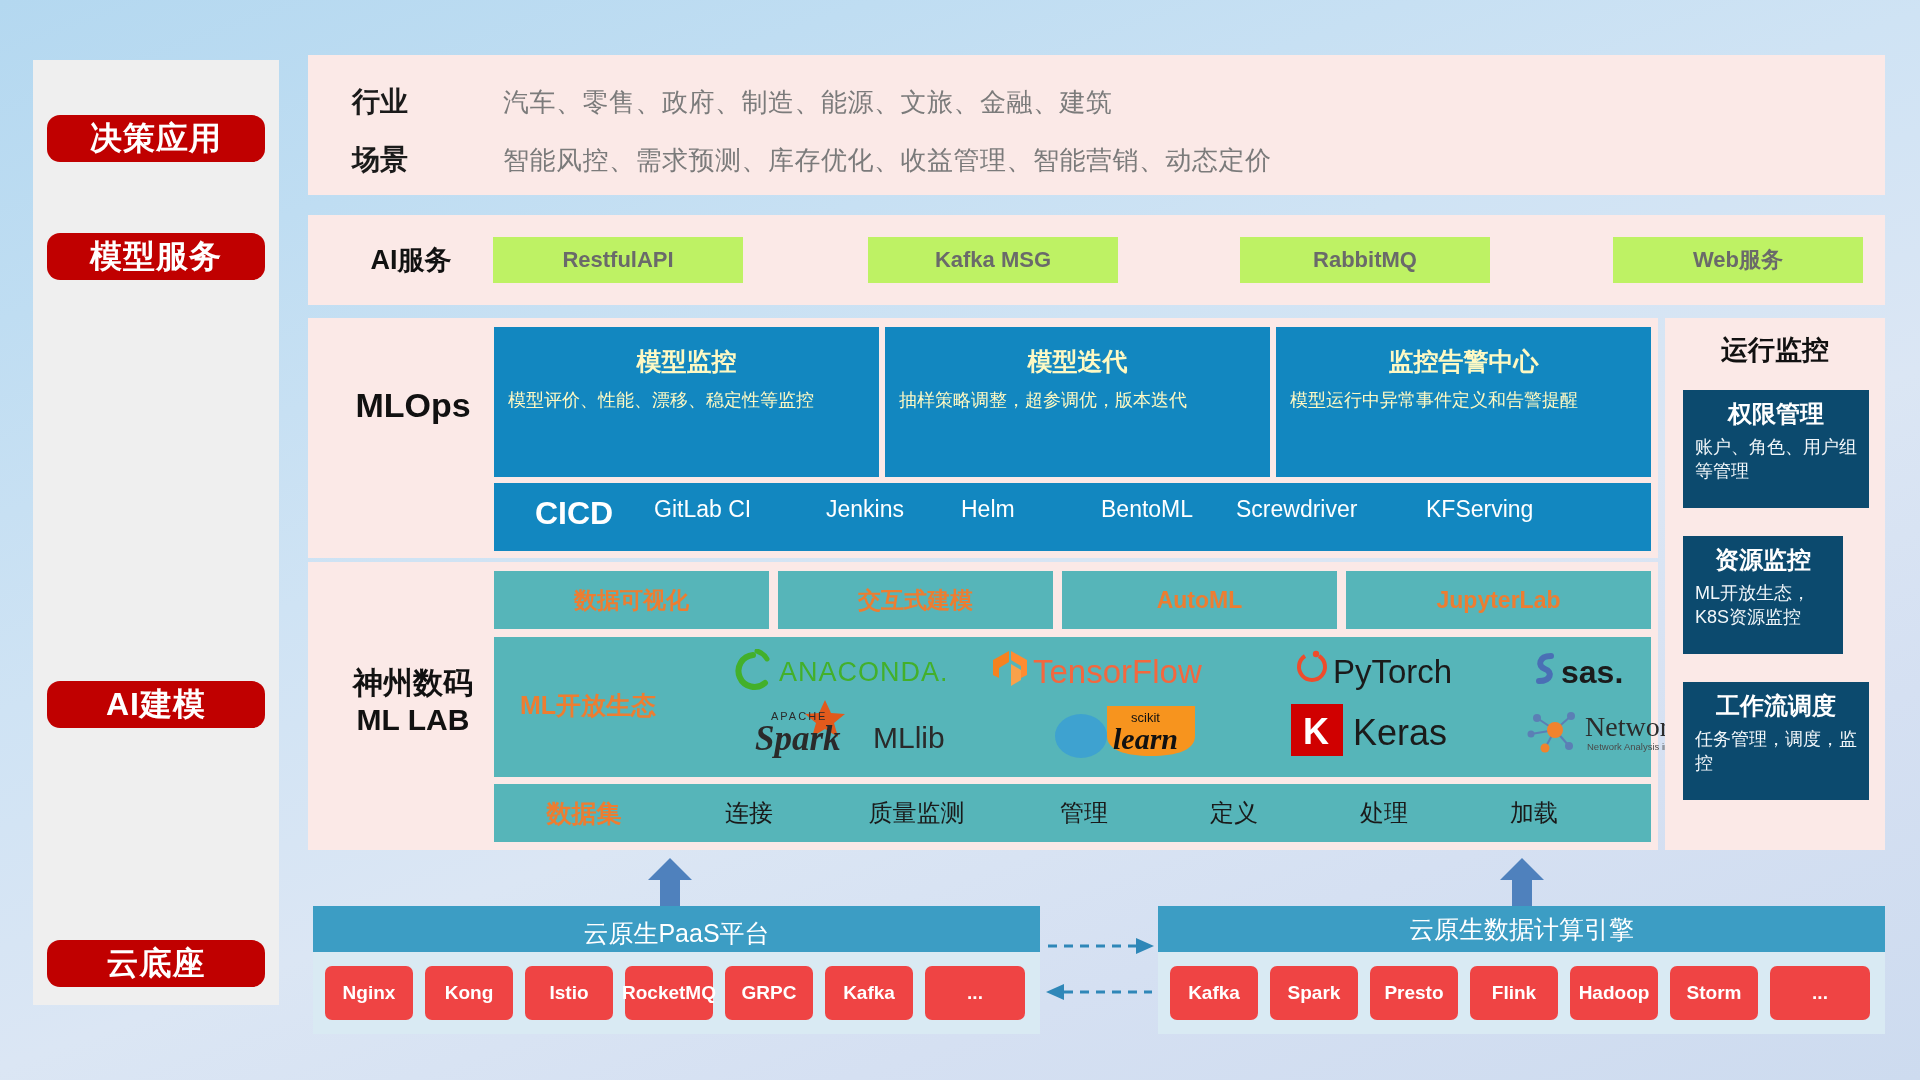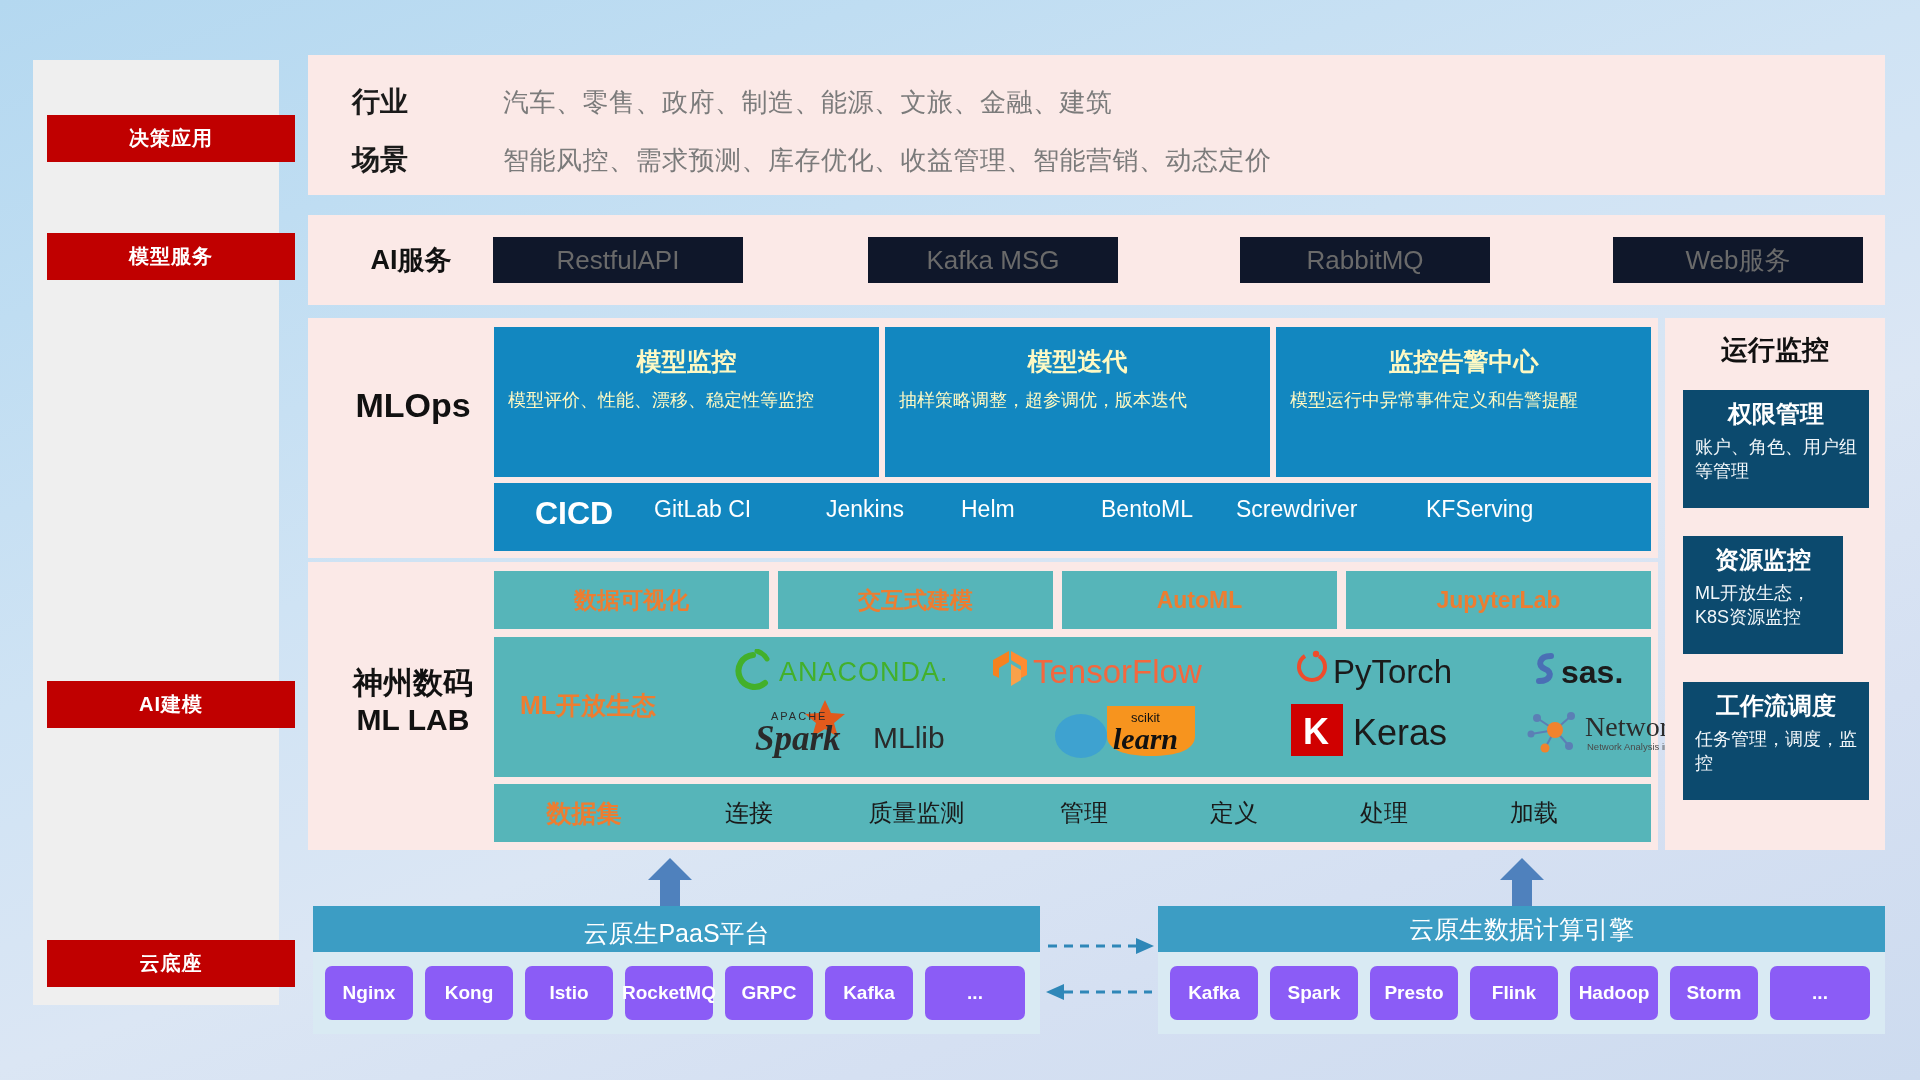--- a/index.html
+++ b/index.html
@@ -9,43 +9,43 @@
     background:linear-gradient(160deg,#b4d8f0 0%,#bfddf2 18%,#cfe3f4 40%,#dbe6f4 60%,#d5e0f2 78%,#cddbef 100%);
   }
   .stage{position:relative;width:1920px;height:1080px;}
 
   
   .rail{
     position:absolute;left:33px;top:60px;width:246px;height:945px;
     background:#efefef;
   }
   .rail-btn{
-    position:absolute;left:14px;width:248px;height:47px;
-    background:#c00000;border-radius:0;
-    color:#fff;font-weight:bold;font-size:20px;
+    position:absolute;left:14px;width:218px;height:47px;
+    background:#c00000;border-radius:13px;
+    color:#fff;font-weight:bold;font-size:32px;
     display:flex;align-items:center;justify-content:center;
     letter-spacing:1px;
   }
 
   
   .band{position:absolute;background:#fbe9e7;}
 
   .row-label{
     font-weight:bold;color:#111;font-size:27px;
     display:flex;align-items:center;justify-content:center;
     text-align:center;line-height:1.22;
   }
 
   
   .kv-label{font-weight:bold;font-size:28px;color:#1a1a1a;}
   .kv-val{font-size:26px;color:#7b7b7b;letter-spacing:.5px;}
 
   
   .grey-chip{
-    background:#0f172a;color:#6a6a6a;font-weight:normal;font-size:26px;
+    background:#bef264;color:#6a6a6a;font-weight:bold;font-size:22px;
     display:flex;align-items:center;justify-content:center;
     height:46px;
   }
 
   
   .blue-card{
     background:#1287c0;color:#fef9c3;box-sizing:border-box;padding:18px 14px;
   }
   .blue-card .bc-title{
     font-size:25px;font-weight:bold;text-align:center;margin-bottom:10px;
@@ -75,21 +75,21 @@
   .mon-title{font-size:24px;font-weight:bold;text-align:center;margin-bottom:6px;}
   .mon-desc{font-size:18px;line-height:1.33;color:#f2f7fa;}
 
   
   .paas-head{
     position:absolute;background:#3c9dc4;color:#fff;font-size:25px;
     display:flex;align-items:center;justify-content:center;
   }
   .paas-body{position:absolute;background:#d9eaf3;}
   .pill{
-    background:#8b5cf6;color:#fff;font-weight:bold;font-size:19px;border-radius:7px;
+    background:#ef4444;color:#fff;font-weight:bold;font-size:19px;border-radius:7px;
     display:flex;align-items:center;justify-content:center;text-align:center;
     height:54px;box-sizing:border-box;padding:8px 4px;line-height:1.05;
   }
   .logo-cell{display:flex;align-items:center;justify-content:center;}
   .up-arrow{position:absolute;}
   svg{display:block;}
 </style>
 </head>
 <body>
 

